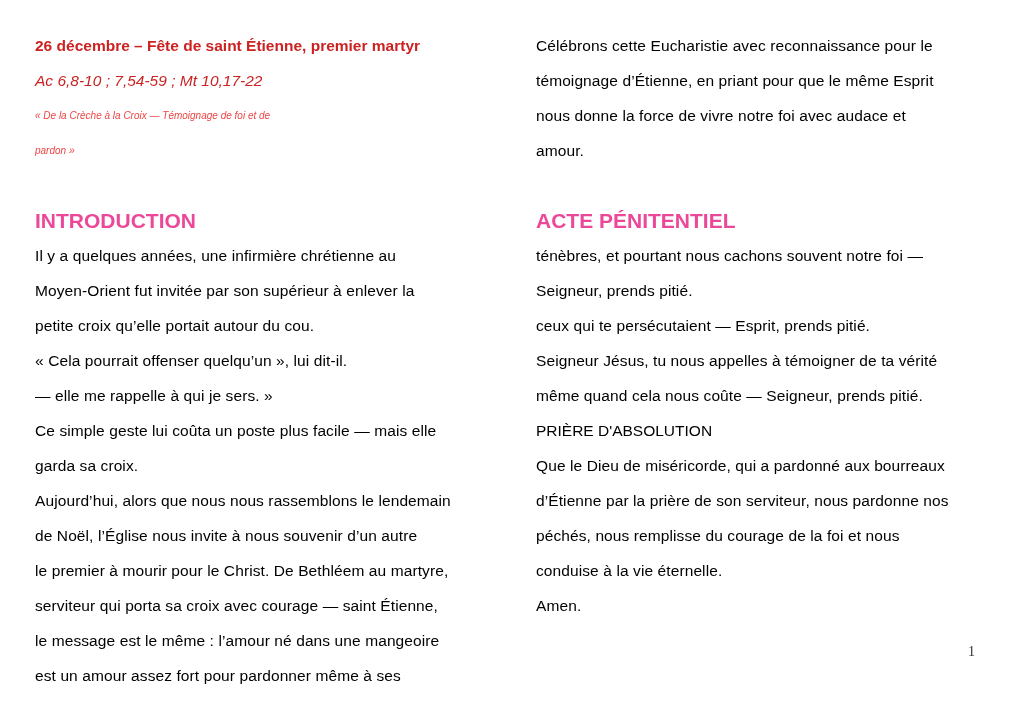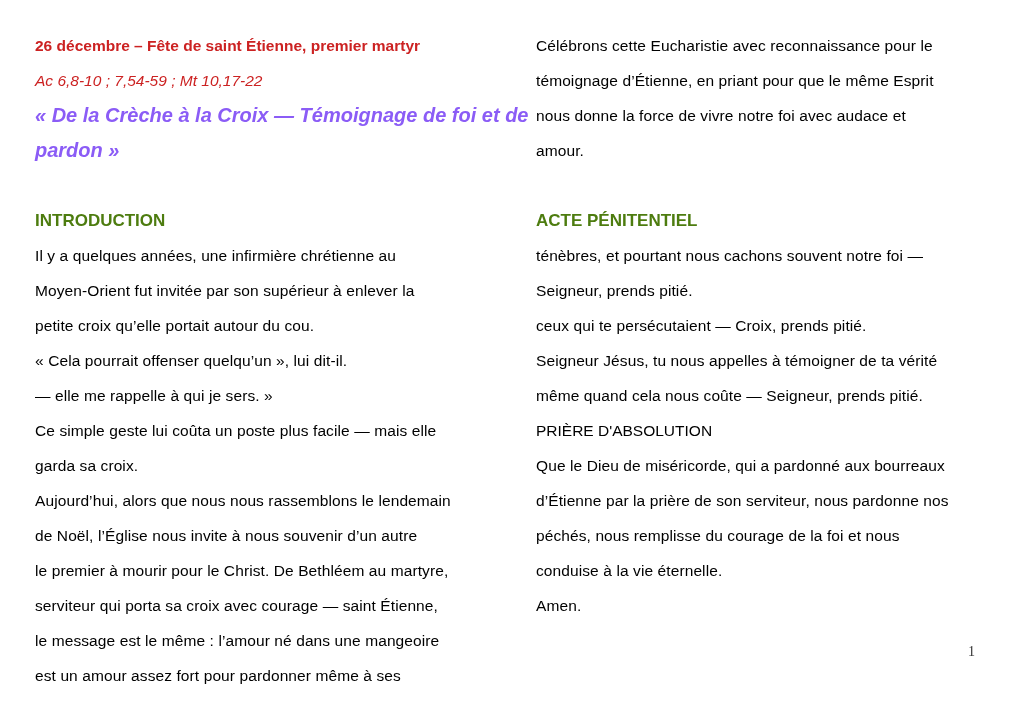--- a/index.html
+++ b/index.html
@@ -45,31 +45,30 @@
     white-space: nowrap;
   }
   .ref-red {
     color: #cc2222;
     font-style: italic;
     font-size: 15.5px;
     line-height: 35px;
     white-space: nowrap;
   }
   .theme-red {
-    color: #8b5cf6;
+    color: #ef4444;
     font-style: italic;
-    font-size: 20px;
+    font-size: 10px;
     line-height: 35px;
     white-space: nowrap;
-    font-weight: bold;
   }
   .heading-blue {
-    color: #4d7c0f;
+    color: #ec4899;
     font-weight: bold;
-    font-size: 17px;
+    font-size: 21px;
     line-height: 35px;
     white-space: nowrap;
   }
   .heading-plain {
     color: #000000;
     font-size: 15.5px;
     line-height: 35px;
     white-space: nowrap;
   }
   .spacer-block { height: 35px; }
@@ -127,21 +126,21 @@
       <div class="line">nous donne la force de vivre notre foi avec audace et</div>
       <div class="line">amour.</div>
     </div>
 
     <div class="spacer-block"></div>
 
     <div>
       <div class="heading-blue">ACTE PÉNITENTIEL</div>
       <div class="line">ténèbres, et pourtant nous cachons souvent notre foi —</div>
       <div class="line">Seigneur, prends pitié.</div>
-      <div class="line">ceux qui te persécutaient — Croix, prends pitié.</div>
+      <div class="line">ceux qui te persécutaient — Esprit, prends pitié.</div>
       <div class="line">Seigneur Jésus, tu nous appelles à témoigner de ta vérité</div>
       <div class="line">même quand cela nous coûte — Seigneur, prends pitié.</div>
     </div>
 
     <div>
       <div class="heading-plain">PRIÈRE D'ABSOLUTION</div>
       <div class="line">Que le Dieu de miséricorde, qui a pardonné aux bourreaux</div>
       <div class="line">d’Étienne par la prière de son serviteur, nous pardonne nos</div>
       <div class="line">péchés, nous remplisse du courage de la foi et nous</div>
       <div class="line">conduise à la vie éternelle.</div>

